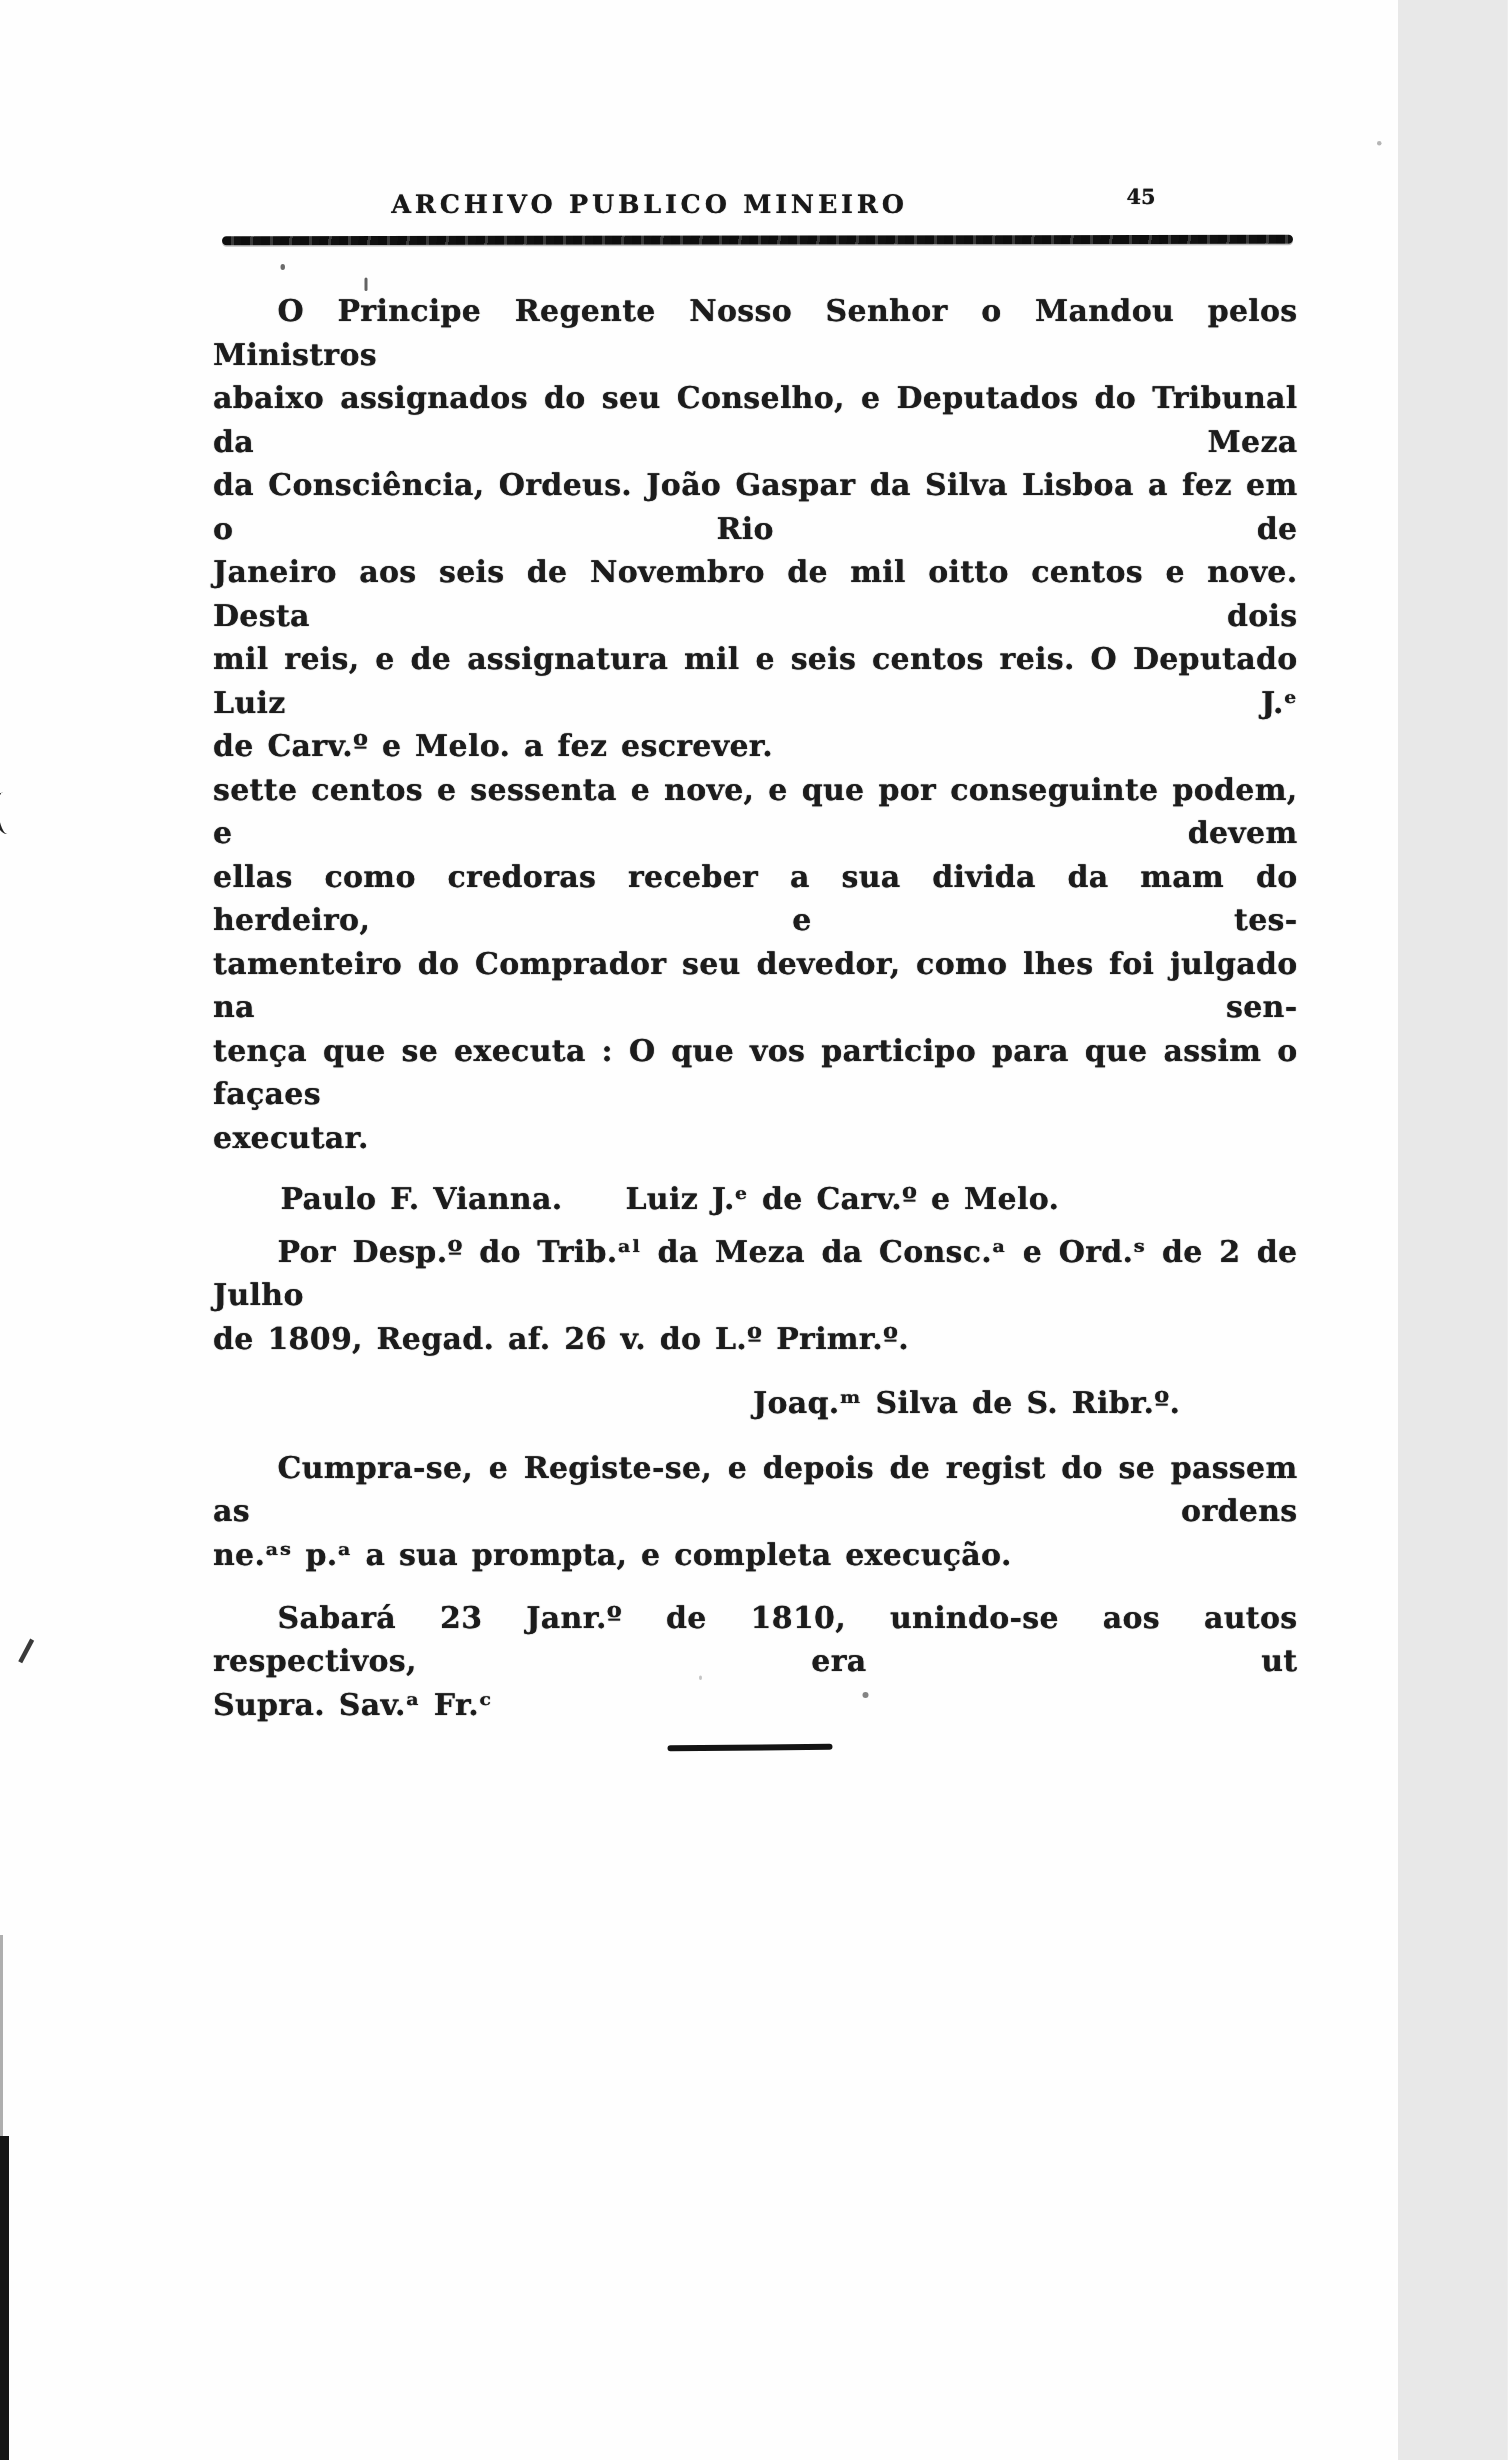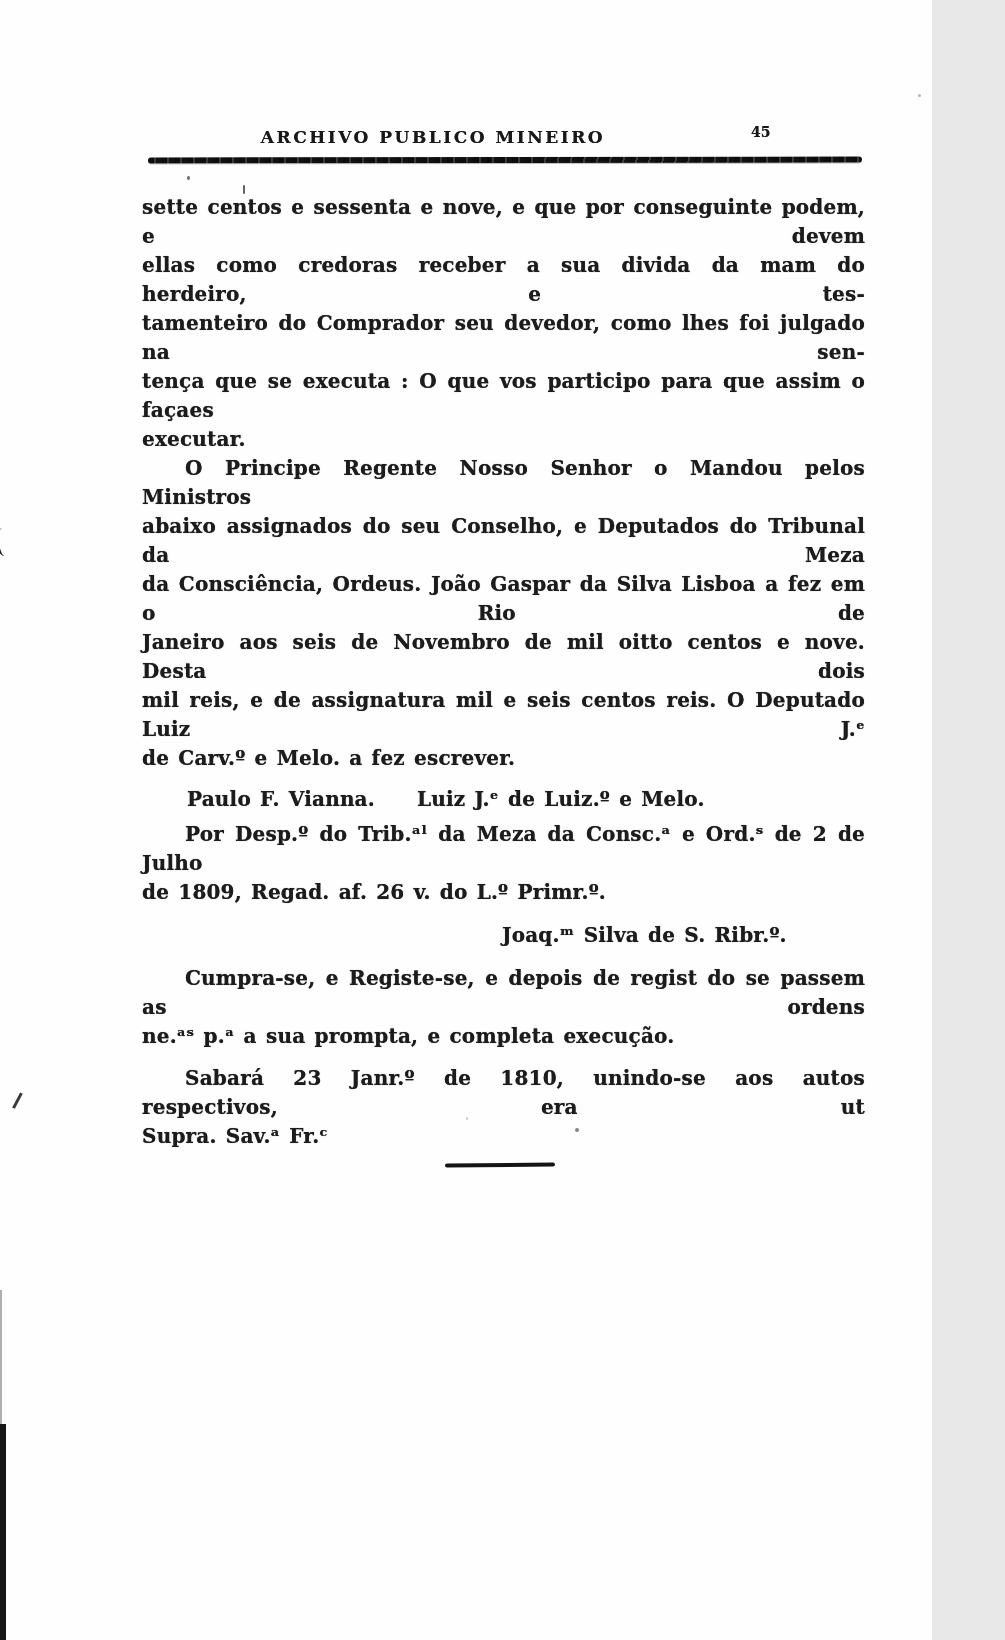--- a/index.html
+++ b/index.html
@@ -152,39 +152,39 @@
 
 <div class="page">
 
   <div class="header-title">ARCHIVO PUBLICO MINEIRO</div>
   <div class="page-number">45</div>
   <div class="header-rule"></div>
 
   <div class="doc-body">
 
     <div>
-      <div class="line jl">sette centos e sessenta e nove, e que por conseguinte podem, e devem</div>
-      <div class="line jl">ellas como credoras receber a sua divida da mam do herdeiro, e tes-</div>
-      <div class="line jl">tamenteiro do Comprador seu devedor, como lhes foi julgado na sen-</div>
-      <div class="line jl">tença que se executa : O que vos participo para que assim o façaes</div>
-      <div class="line">executar.</div>
-    </div>
-
-    <div>
       <div class="line jl ind">O Principe Regente Nosso Senhor o Mandou pelos Ministros</div>
       <div class="line jl">abaixo assignados do seu Conselho, e Deputados do Tribunal da Meza</div>
       <div class="line jl">da Consciência, Ordeus. João Gaspar da Silva Lisboa a fez em o Rio de</div>
       <div class="line jl">Janeiro aos seis de Novembro de mil oitto centos e nove. Desta dois</div>
       <div class="line jl">mil reis, e de assignatura mil e seis centos reis. O Deputado Luiz J.ᵉ</div>
       <div class="line">de Carv.º e Melo. a fez escrever.</div>
     </div>
 
+    <div>
+      <div class="line jl">sette centos e sessenta e nove, e que por conseguinte podem, e devem</div>
+      <div class="line jl">ellas como credoras receber a sua divida da mam do herdeiro, e tes-</div>
+      <div class="line jl">tamenteiro do Comprador seu devedor, como lhes foi julgado na sen-</div>
+      <div class="line jl">tença que se executa : O que vos participo para que assim o façaes</div>
+      <div class="line">executar.</div>
+    </div>
+
     <div class="line sig1">
       <span>Paulo F. Vianna.</span>
-      <span>Luiz J.ᵉ de Luiz.º e Melo.</span>
+      <span>Luiz J.ᵉ de Carv.º e Melo.</span>
     </div>
 
     <div class="p3">
       <div class="line jl ind">Por Desp.º do Trib.ᵃˡ da Meza da Consc.ᵃ e Ord.ˢ de 2 de Julho</div>
       <div class="line">de 1809, Regad. af. 26 v. do L.º Primr.º.</div>
     </div>
 
     <div class="line sig2">Joaq.ᵐ Silva de S. Ribr.º.</div>
 
     <div class="p4">

